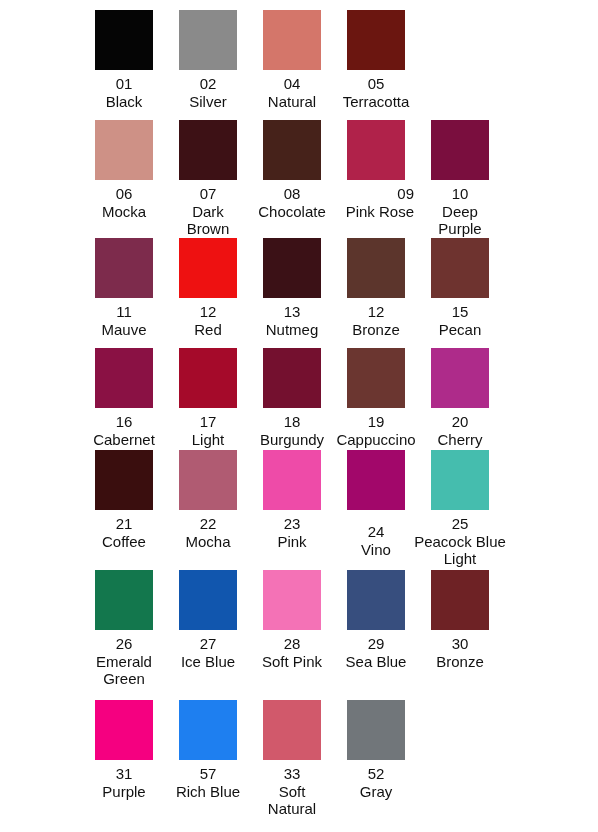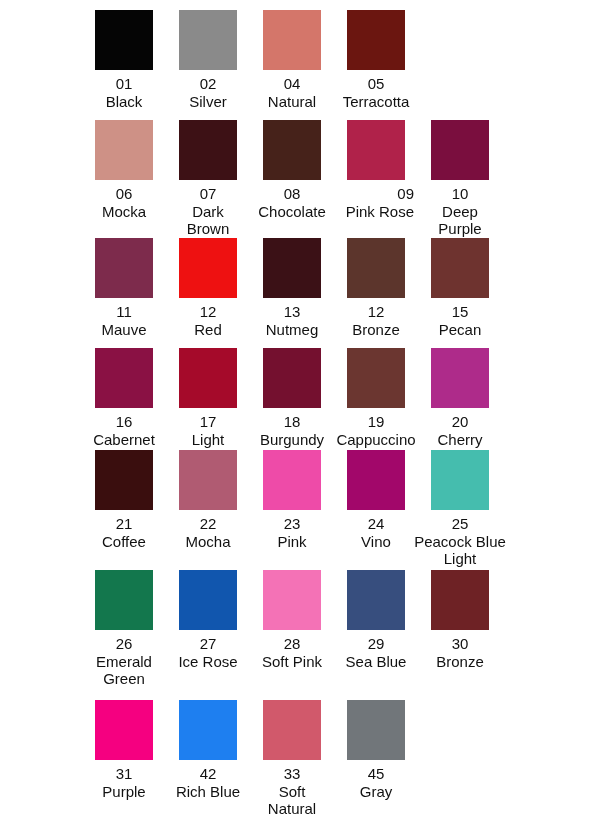--- a/index.html
+++ b/index.html
@@ -217,21 +217,21 @@
           <span class="swatch-name">Mocha</span>
         </div>
       </div>
       <div class="swatch-cell" style="width: 84px;">
         <div class="swatch-chip" style="width: 58px; height: 60px; background: rgb(238, 75, 168);"></div>
         <div class="swatch-caption">
           <span class="swatch-code">23</span>
           <span class="swatch-name">Pink</span>
         </div>
       </div>
-      <div class="swatch-cell" style="width: 84px;">
+      <div class="swatch-cell" style="width: 84px; gap: 8px;">
         <div class="swatch-chip" style="width: 58px; height: 60px; background: rgb(162, 7, 106);"></div>
         <div class="swatch-caption">
           <span class="swatch-code">24</span>
           <span class="swatch-name">Vino</span>
         </div>
       </div>
       <div class="swatch-cell" style="width: 84px;">
         <div class="swatch-chip" style="width: 58px; height: 60px; background: rgb(69, 189, 174);"></div>
         <div class="swatch-caption" style="white-space: normal; width: 130px;">
           <span class="swatch-code">25</span>
@@ -247,21 +247,21 @@
         <div class="swatch-chip" style="width: 58px; height: 60px; background: rgb(19, 119, 77);"></div>
         <div class="swatch-caption" style="white-space: normal; width: 76px;">
           <span class="swatch-code">26</span>
           <span class="swatch-name" style="white-space: normal;">Emerald Green</span>
         </div>
       </div>
       <div class="swatch-cell" style="width: 84px;">
         <div class="swatch-chip" style="width: 58px; height: 60px; background: rgb(17, 86, 174);"></div>
         <div class="swatch-caption" style="white-space: normal; width: 76px;">
           <span class="swatch-code">27</span>
-          <span class="swatch-name" style="white-space: normal;">Ice Rose</span>
+          <span class="swatch-name" style="white-space: normal;">Ice Blue</span>
         </div>
       </div>
       <div class="swatch-cell" style="width: 84px;">
         <div class="swatch-chip" style="width: 58px; height: 60px; background: rgb(244, 114, 182);"></div>
         <div class="swatch-caption" style="white-space: normal; width: 76px;">
           <span class="swatch-code">28</span>
           <span class="swatch-name" style="white-space: normal;">Soft Pink</span>
         </div>
       </div>
       <div class="swatch-cell" style="width: 84px;">
@@ -283,33 +283,33 @@
       <div class="swatch-cell" style="width: 84px;">
         <div class="swatch-chip" style="width: 58px; height: 60px; background: rgb(245, 0, 128);"></div>
         <div class="swatch-caption">
           <span class="swatch-code">31</span>
           <span class="swatch-name">Purple</span>
         </div>
       </div>
       <div class="swatch-cell" style="width: 84px;">
         <div class="swatch-chip" style="width: 58px; height: 60px; background: rgb(30, 127, 240);"></div>
         <div class="swatch-caption" style="white-space: normal; width: 76px;">
-          <span class="swatch-code">42</span>
+          <span class="swatch-code">57</span>
           <span class="swatch-name" style="white-space: normal;">Rich Blue</span>
         </div>
       </div>
       <div class="swatch-cell" style="width: 84px;">
         <div class="swatch-chip" style="width: 58px; height: 60px; background: rgb(209, 89, 107);"></div>
         <div class="swatch-caption" style="white-space: normal; width: 76px;">
           <span class="swatch-code">33</span>
           <span class="swatch-name" style="white-space: normal;">Soft Natural</span>
         </div>
       </div>
       <div class="swatch-cell" style="width: 84px;">
         <div class="swatch-chip" style="width: 58px; height: 60px; background: rgb(113, 118, 122);"></div>
         <div class="swatch-caption">
-          <span class="swatch-code">45</span>
+          <span class="swatch-code">52</span>
           <span class="swatch-name">Gray</span>
         </div>
       </div>
       <div class="swatch-cell spacer" style="width: 84px;"></div>
     </div>
   </div>
 
 </body></html>

